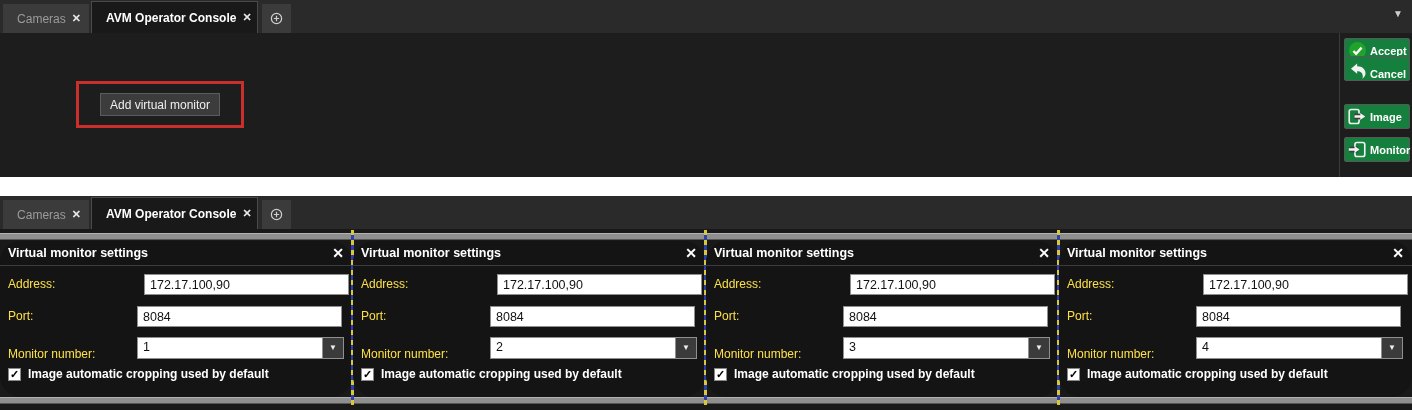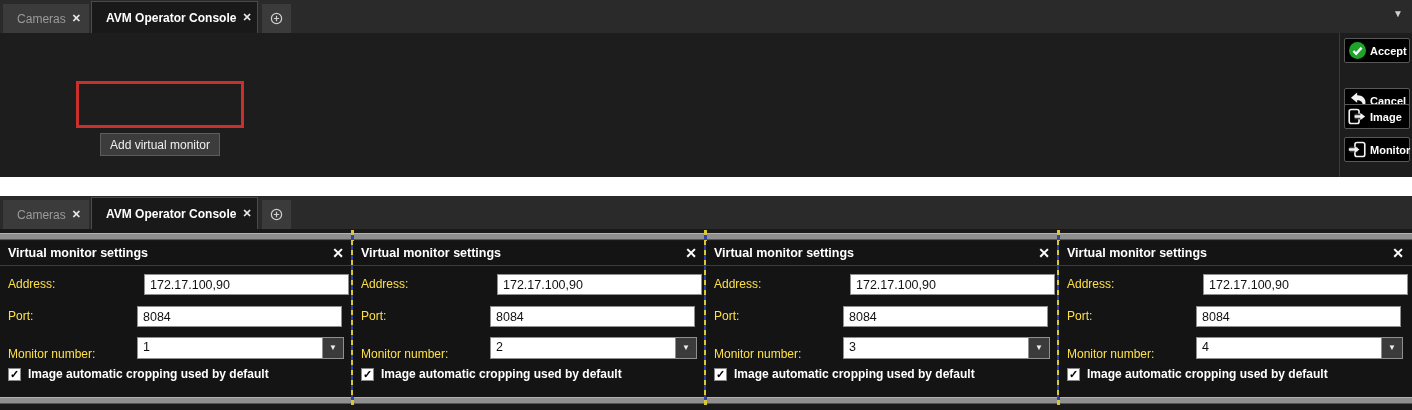--- a/index.html
+++ b/index.html
@@ -15,33 +15,33 @@
   .tab-inactive { top:4px; height:29px; background:#3b3b3b; color:#9b9b9b; }
   .tab-active { top:1px; height:32px; background:#191919; color:#ffffff; font-weight:bold; border:1px solid #4a4a4a; border-bottom:none; }
   .tab-cameras { left:3px; width:86px; }
   .tab-console { left:91px; width:167px;text-align:center; }
   .tab-add { left:262px; top:4px; width:29px; height:29px; background:#3b3b3b; display:flex; align-items:center; justify-content:center; }
   .tab .x { font-size:11px; font-weight:bold; color:#e8e8e8; margin-left:auto; }
   .overflow-tri { position:absolute; right:9px; top:9px; color:#cfcfcf; font-size:10px; line-height:10px; }
 
   
   .annotation-box { position:absolute; left:76px; top:81px; width:168px; height:47px; border:3px solid #cb2f2c; }
-  .add-btn { position:absolute; left:100px; top:93px; height:23px; background:#3c3c3c; color:#efefef; border:1px solid #5c5c5c; font-size:12px; padding:0 9px; display:flex; align-items:center;margin-top:40px; }
+  .add-btn { position:absolute; left:100px; top:93px; height:23px; background:#3c3c3c; color:#efefef; border:1px solid #5c5c5c; font-size:12px; padding:0 9px; display:flex; align-items:center; }
   .col-divider { position:absolute; left:1339px; top:33px; bottom:0; width:1px; background:#3a3a3a; }
-  .action-btn { position:absolute; left:1344px; width:66px; height:25px; background:#000000; border:1px solid #585858; border-radius:2px; color:#ffffff; font-size:11px; font-weight:bold; display:flex; align-items:center; gap:4px; padding:0 3px; }
+  .action-btn { position:absolute; left:1344px; width:66px; height:25px; background:#15803d; border:1px solid #585858; border-radius:2px; color:#ffffff; font-size:11px; font-weight:bold; display:flex; align-items:center; gap:4px; padding:0 3px; }
   .action-btn .aicon { width:18px; height:18px; flex:none; display:flex; align-items:center; justify-content:center; }
   .accept-circle { width:17px; height:17px; border-radius:50%; background:#1fa32a; display:flex; align-items:center; justify-content:center; }
 
   
   .splitter { position:absolute; left:0; right:0; height:7px; background:#8f8f8f; border-top:1px solid #b2b2b2; border-bottom:1px solid #565656; }
   .splitter-top { top:37px; }
   .splitter-bottom { top:201px; }
   .vsep { position:absolute; width:3px; top:34px; height:175px; background:repeating-linear-gradient(to bottom, #d8c736 0 5px, #2e3fae 5px 10px); }
 
-  .panel { position:absolute; top:45px; width:352px; height:156px; background:#141414; }
+  .panel { position:absolute; top:45px; width:352px; height:156px; background:#141414;border-radius:21px; }
   .panel-header { position:absolute; top:0; left:0; right:0; height:25px; border-bottom:1px solid #3c3c3c; }
   .panel-title { position:absolute; left:8px; line-height:25px; font-size:12.5px; font-weight:bold; color:#ffffff; }
   .panel-close { position:absolute; right:8px; top:0; line-height:25px; font-size:14px; font-weight:bold; color:#ffffff; }
   .flabel { position:absolute; left:8px; color:#fde047; font-weight:normal; font-size:12px; }
   .r1 { top:33px; height:21px; line-height:21px; }
   .r2 { top:65px; height:21px; line-height:21px; }
   .r3 { top:102px; height:22px; line-height:22px; }
   .text-input { position:absolute; left:137px; width:205px; height:21px; border:1px solid #8f8f8f; background:#ffffff; color:#111111; font-size:12.5px; font-family:inherit; padding:0 5px; }
   .ti1 { top:33px;margin-left:7px; } .ti2 { top:65px; }
   .combo { position:absolute; left:137px; top:96px; width:207px; height:22px; border:1px solid #8f8f8f; background:#ffffff; display:flex; }
@@ -100,21 +100,21 @@
   <div class="action-btn" style="top:38px;">
     <span class="aicon">
       <span class="accept-circle">
           <svg width="11" height="10" viewBox="0 0 12 11">
             <path d="M1.5 5.5 L4.5 8.6 L10.5 1.8" fill="none" stroke="#ffffff" stroke-width="2.6"></path>
           </svg>
         </span>
     </span>
     <span>Accept</span>
   </div>
-  <div class="action-btn" style="top:88px;">
+  <div class="action-btn" style="top:56px;align-items:flex-end;">
     <span class="aicon">
       <svg width="17" height="17" viewBox="0 0 24 24">
           <path d="M11.5 4.5 V0.8 L2.8 8 l8.7 7.2 V11.5 c4.8 0 8 2.6 8 7.2 0 1.3 -0.25 2.5 -0.75 3.5 3 -1.7 4.55 -4.4 4.55 -7.6 0 -6.2 -5 -10.1 -11.3 -10.1 Z" fill="#f2f2f2"></path>
         </svg>
     </span>
     <span>Cancel</span>
   </div>
   <div class="action-btn" style="top:104px;">
     <span class="aicon">
       <svg width="19" height="17" viewBox="0 0 22 20">

